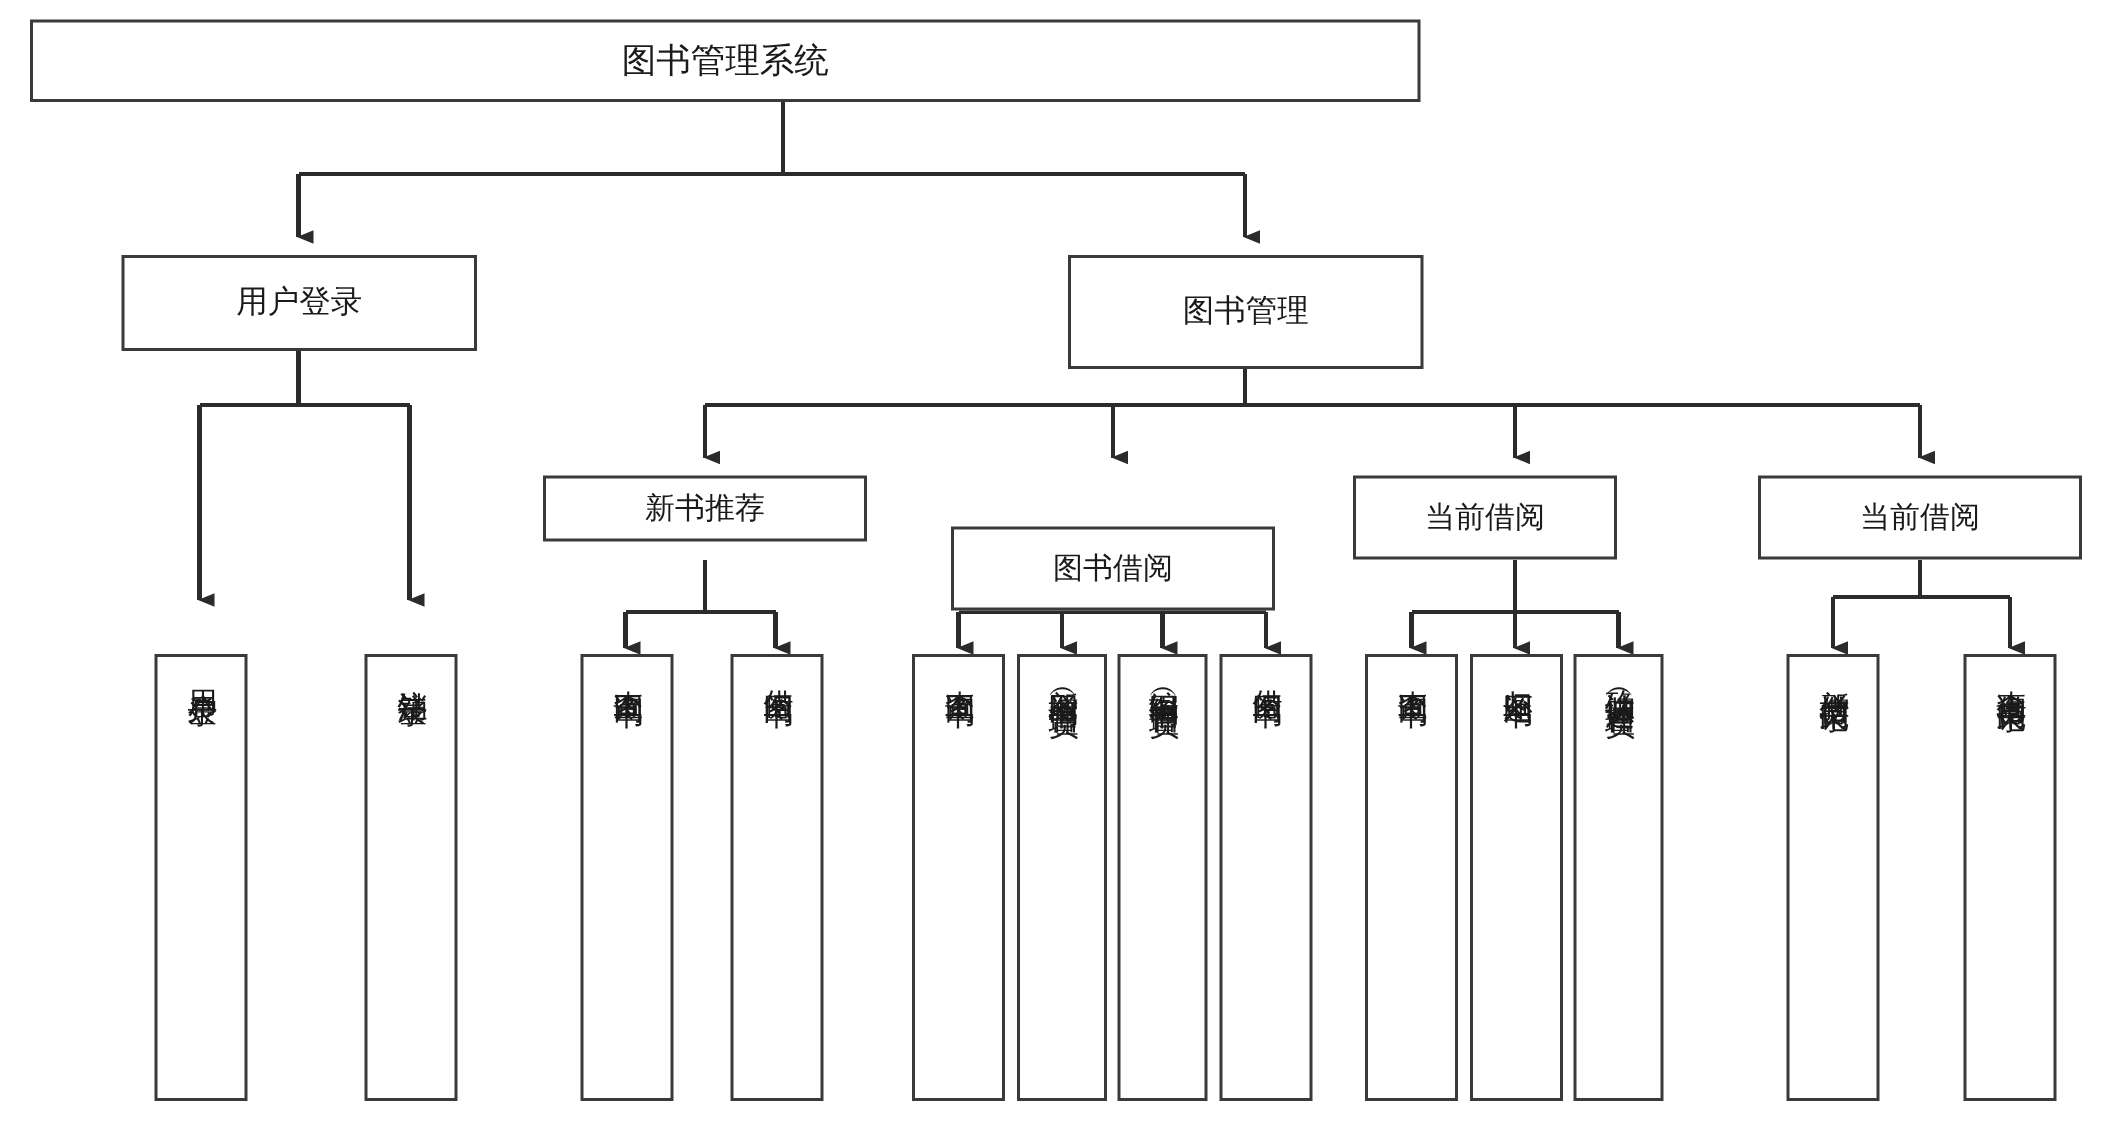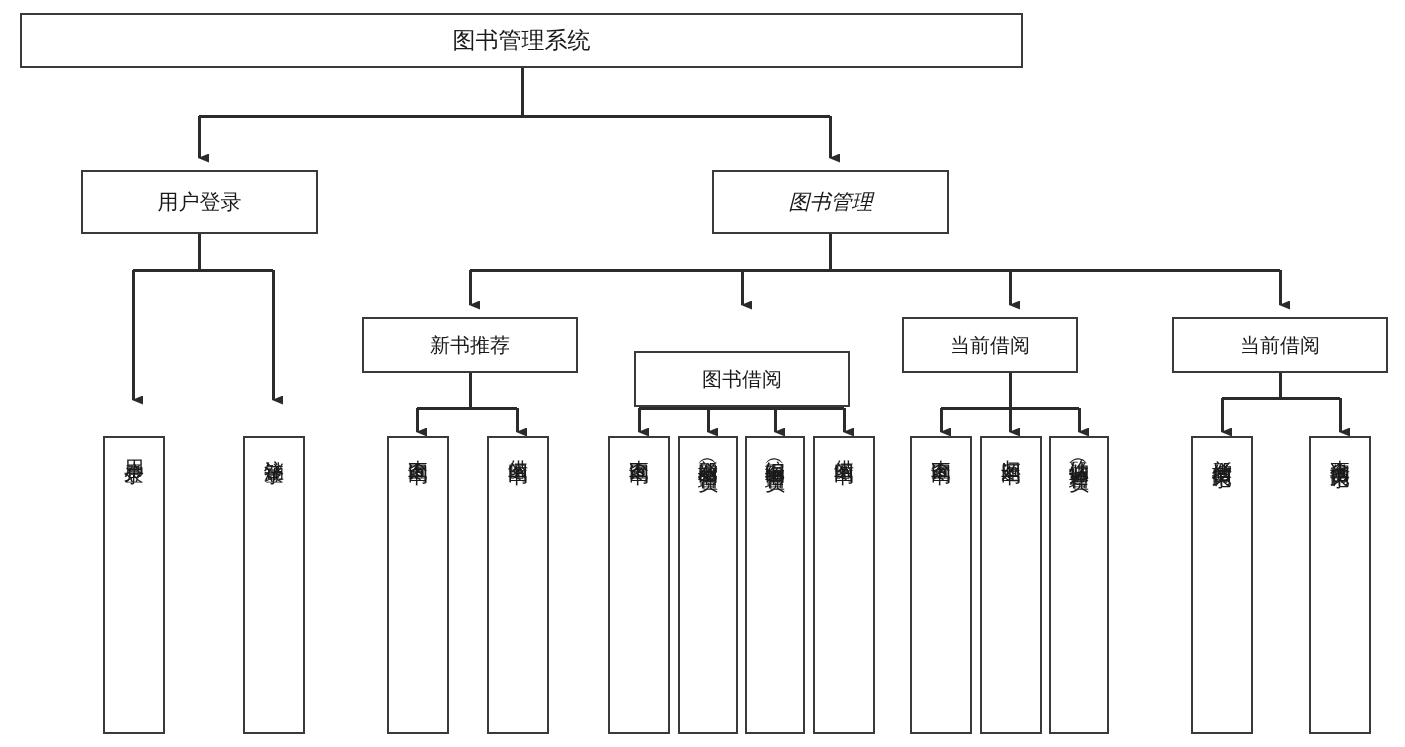--- a/index.html
+++ b/index.html
@@ -120,32 +120,32 @@
       <path d="M 1079,408 L 1079,432" marker-end="url(#arrowhead)"></path>
 
       <path d="M 1280,373 L 1280,398"></path>
       <path d="M 1222,398 L 1340,398"></path>
       <path d="M 1222,398 L 1222,432" marker-end="url(#arrowhead)"></path>
       <path d="M 1340,398 L 1340,432" marker-end="url(#arrowhead)"></path>
 
     </g>
   </svg>
 
-  <div class="node root" style="left:20px; top:13px; width:1003px; height:55px;align-items:center;">
+  <div class="node root" style="left:20px; top:13px; width:927px; height:55px;align-items:center;">
     <span>图书管理系统</span>
   </div>
 
   <div class="node lvl2" style="left:81px; top:170px; width:237px; height:64px;">
     <span>用户登录</span>
   </div>
-  <div class="node lvl2" style="left:712px; top:170px; width:237px; height:64px;font-style:italic;">
+  <div class="node lvl2" style="left:712px; top:170px; width:237px; height:76px;">
     <span>图书管理</span>
   </div>
 
-  <div class="node lvl3" style="left:362px; top:317px; width:216px; height:56px;">
+  <div class="node lvl3" style="left:362px; top:317px; width:216px; height:44px;">
     <span>新书推荐</span>
   </div>
   <div class="node lvl3" style="left:634px; top:317px; width:216px; height:56px;margin-top:34px;">
     <span>图书借阅</span>
   </div>
   <div class="node lvl3" style="left:902px; top:317px; width:176px; height:56px;text-align:right;">
     <span>当前借阅</span>
   </div>
   <div class="node lvl3" style="left:1172px; top:317px; width:216px; height:56px;">
     <span>当前借阅</span>

